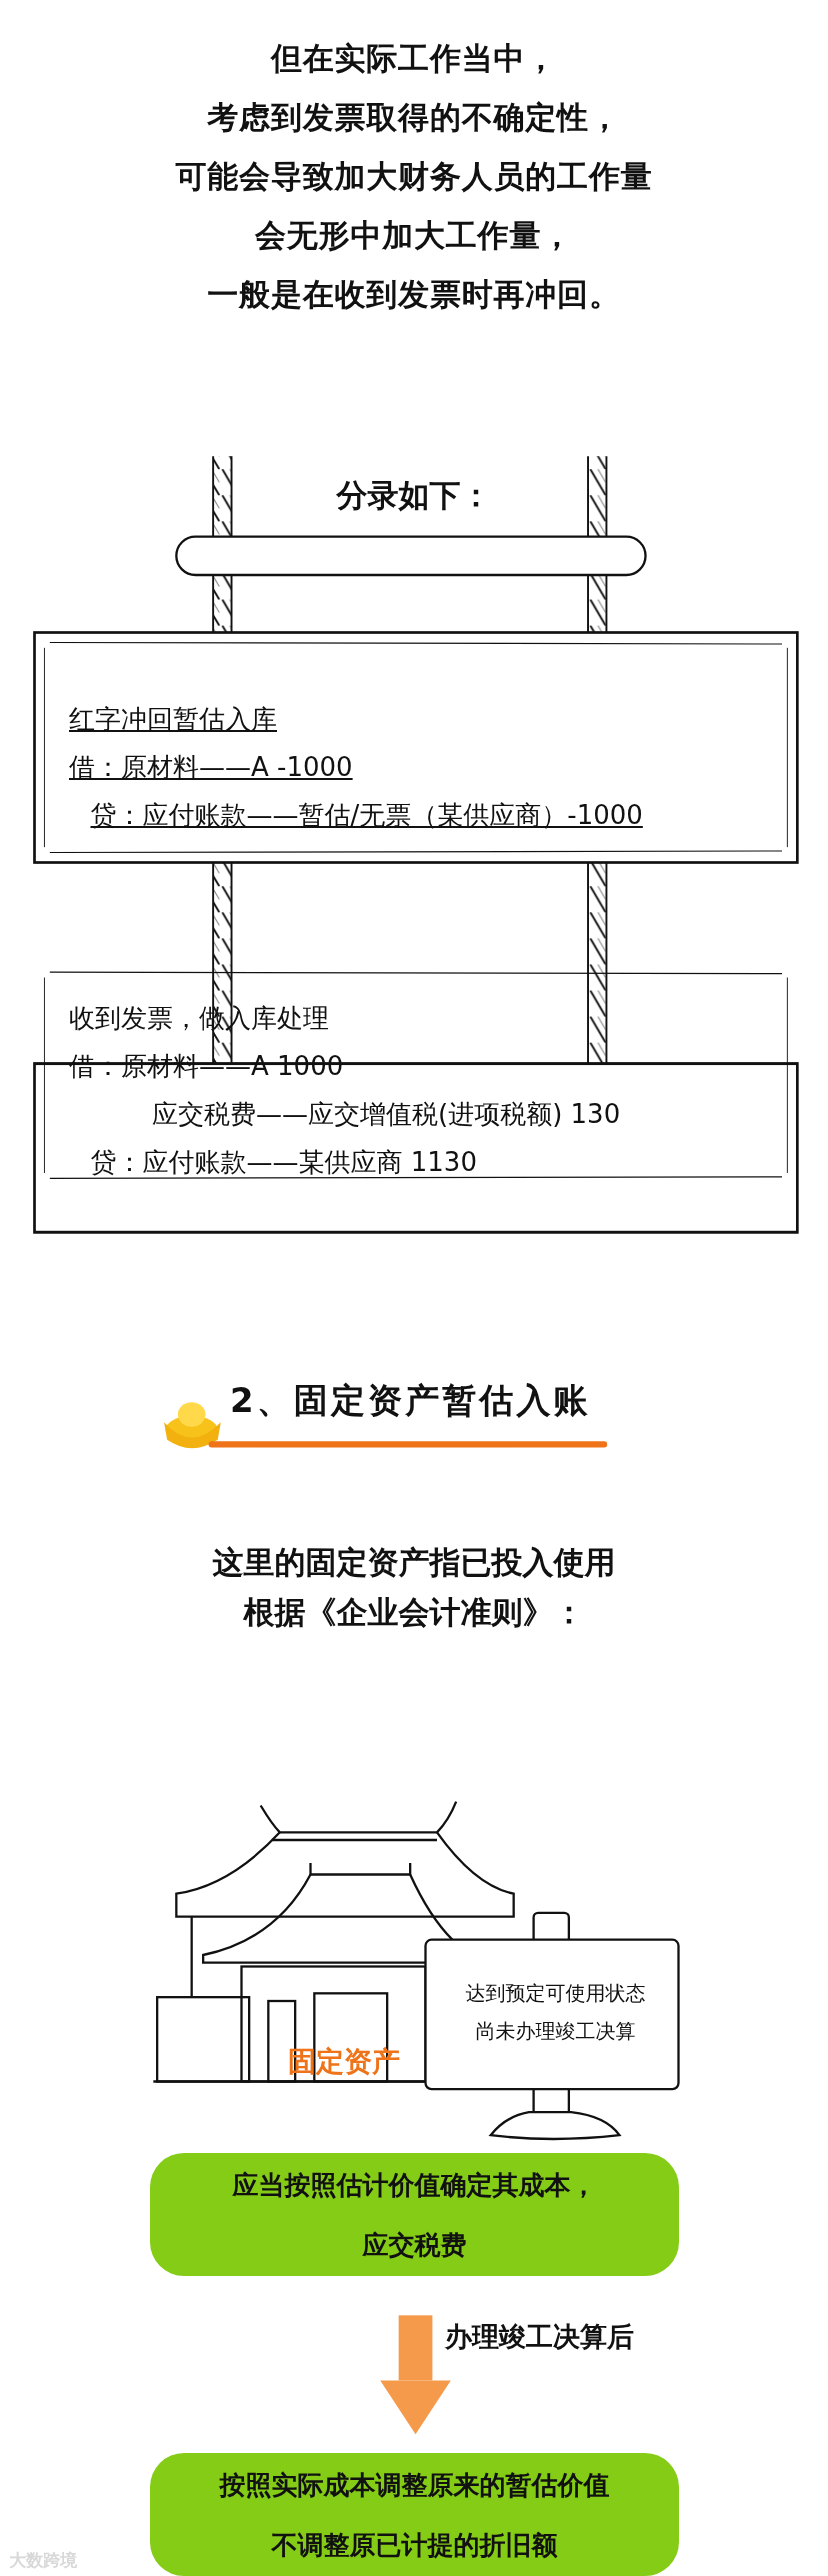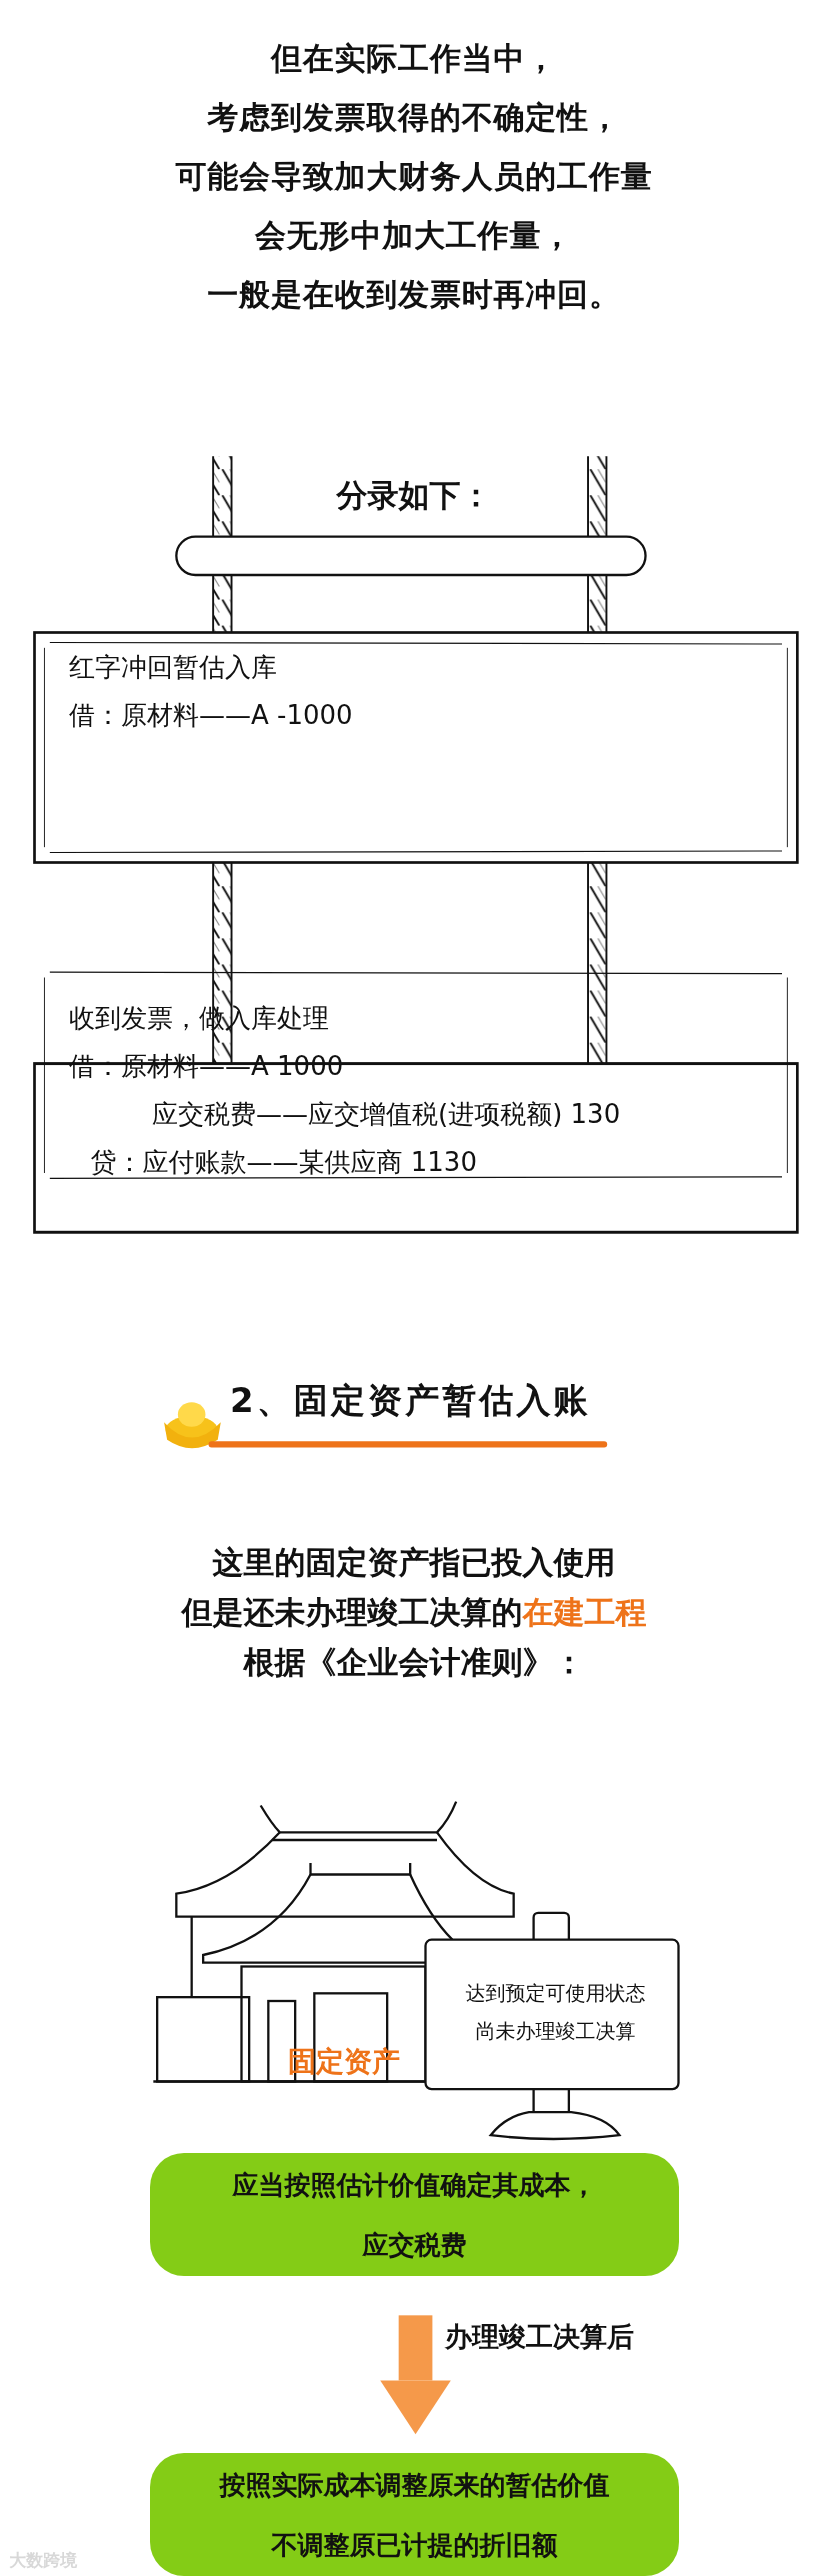--- a/index.html
+++ b/index.html
@@ -99,37 +99,37 @@
   </g>
 
   <g>
     <rect x="520" y="3020" width="44" height="85" fill="#f5994a"></rect>
     <polygon points="496,3105 588,3105 542,3175" fill="#f5994a"></polygon>
   </g>
 </svg>
 
 <div class="abs sub-title">分录如下：</div>
 
-<div class="abs board-text" style="top:643px;">
+<div class="abs board-text" style="top:695px;text-decoration:underline;">
   <div>红字冲回暂估入库</div>
   <div>借：原材料——A   -1000</div>
+  <div class="ind1">贷：应付账款——暂估/无票（某供应商）-1000</div>
 </div>
 
 <div class="abs board-text" style="top:994px;">
   <div>收到发票，做入库处理</div>
   <div>借：原材料——A 1000</div>
   <div class="ind2">应交税费——应交增值税(进项税额)  130</div>
   <div class="ind1">贷：应付账款——某供应商 1130</div>
 </div>
 
 <div class="abs section-head">2、固定资产暂估入账</div>
 
 <div class="abs para">
   <div class="line">这里的固定资产指已投入使用</div>
-  <div class="line"><span>但是还未办理竣工决算的</span><span class="orange">在建工程</span></div>
   <div class="line">根据《企业会计准则》：</div>
 </div>
 
 <div class="abs sign-text">
   <div>达到预定可使用状态</div>
   <div>尚未办理竣工决算</div>
 </div>
 <div class="abs asset-label">固定资产</div>
 
 <div class="abs ybox" style="top:2153px; padding:1.5px 0;">

